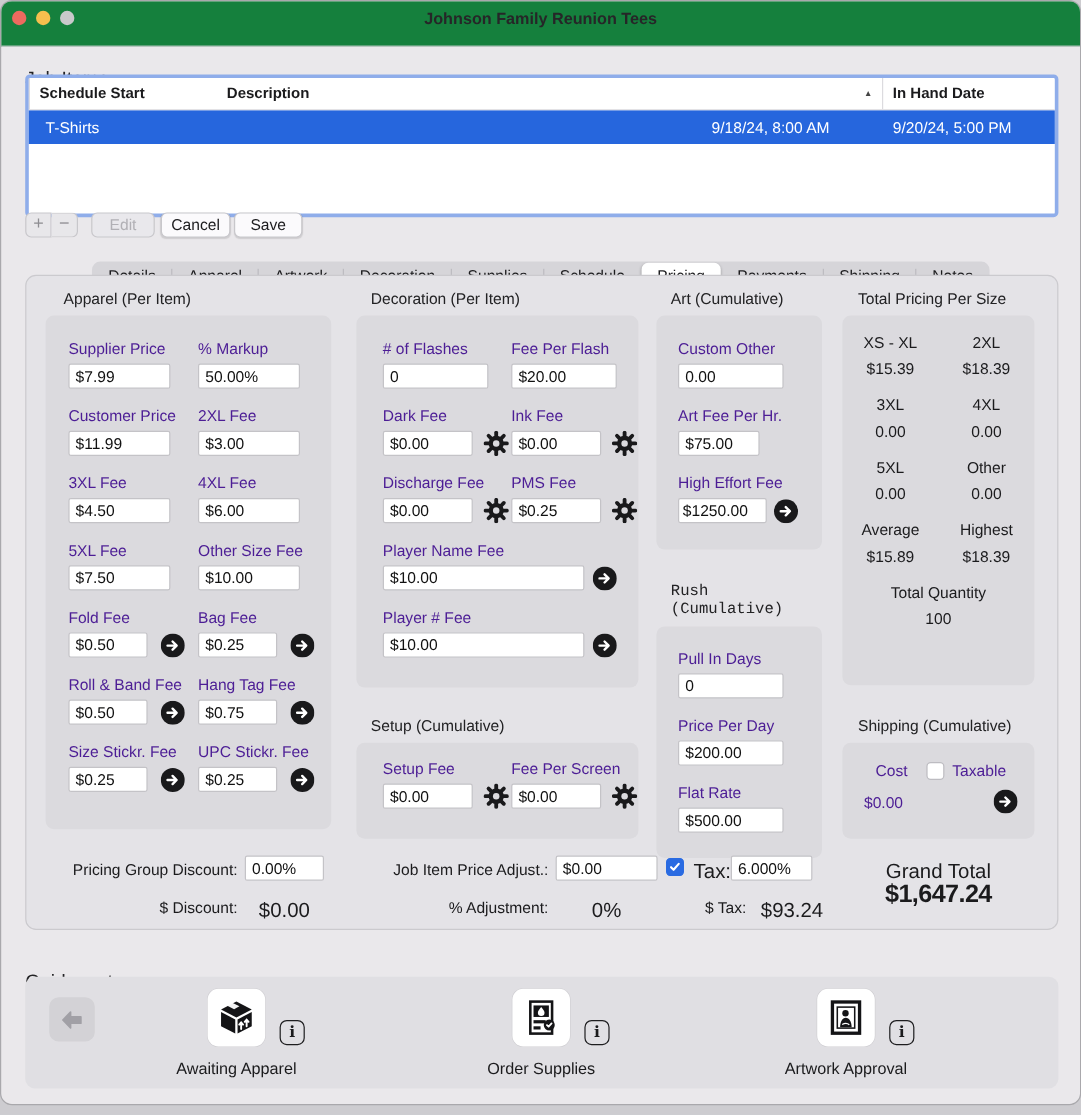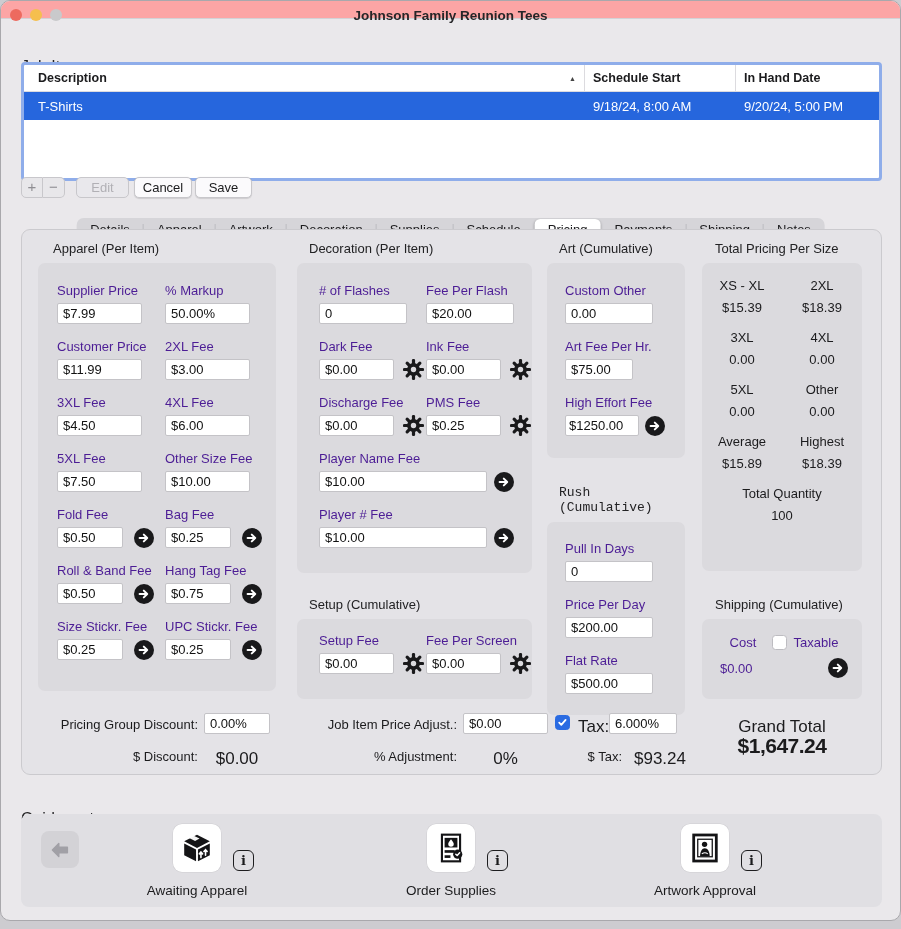--- a/index.html
+++ b/index.html
@@ -1,19 +1,19 @@
 <!DOCTYPE html>
 <html><head>
 <meta charset="utf-8">
 <style>
   * { margin:0; padding:0; box-sizing:border-box; }
   html,body { width:901px; height:929px; background:#cdccd0; font-family:"Liberation Sans", sans-serif; color:#1b1b1d; }
   .win { position:absolute; left:0; top:0; width:901px; height:921px; background:#eae8eb; border:1px solid #a9a8ac; border-radius:10px; overflow:hidden; }
   
-  .titlebar { position:relative; height:18px; background:#fca5a5; border-bottom:1px solid #d3d2d6; }
+  .titlebar { position:relative; height:38px; background:#15803d; border-bottom:1px solid #d3d2d6; }
   .title { position:absolute; left:0; right:0; top:7px; text-align:center; font-size:13.5px; font-weight:bold; color:#262628; }
   .tl { position:absolute; top:8px; width:12px; height:12px; border-radius:50%; }
   
   .sec-label { position:absolute; font-size:16px; color:#232325;margin-top:16px; }
   .table-wrap { position:absolute; left:20px; top:61px; width:861px; height:119px; background:#fff; border:3px solid #8fadea; border-radius:4px; }
   .thead { display:flex; height:27px; border-bottom:1px solid #dcdbdf; align-items:center; font-size:12.5px; font-weight:bold; }
   .th { padding-left:8px; height:100%; display:flex; align-items:center; }
   .th1 { width:560px; padding-left:14px; justify-content:space-between; }
   .th2 { width:151px; border-left:1px solid #dcdbdf; }
   .th3 { width:143px; border-left:1px solid #dcdbdf; }
@@ -76,26 +76,26 @@
   <div class="titlebar">
     <span class="tl" style="left:9px;background:#ed6a5f;"></span>
     <span class="tl" style="left:29px;background:#f5bf4e;"></span>
     <span class="tl" style="left:49px;background:#c9c9cb;"></span>
     <div class="title">Johnson Family Reunion Tees</div>
   </div>
 
   <div class="sec-label" style="left:20px;top:41px;">Job Items</div>
   <div class="table-wrap">
     <div class="thead">
+      <div class="th th2">
+        <span>Schedule Start</span>
+      </div>
       <div class="th th1">
         <span>Description</span>
         <span class="sort">▲</span>
-      </div>
-      <div class="th th2">
-        <span>Schedule Start</span>
       </div>
       <div class="th th3">
         <span>In Hand Date</span>
       </div>
     </div>
     <div class="trow">
       <div class="td1">T-Shirts</div>
       <div class="td2">9/18/24, 8:00 AM</div>
       <div class="td3">9/20/24, 5:00 PM</div>
     </div>

